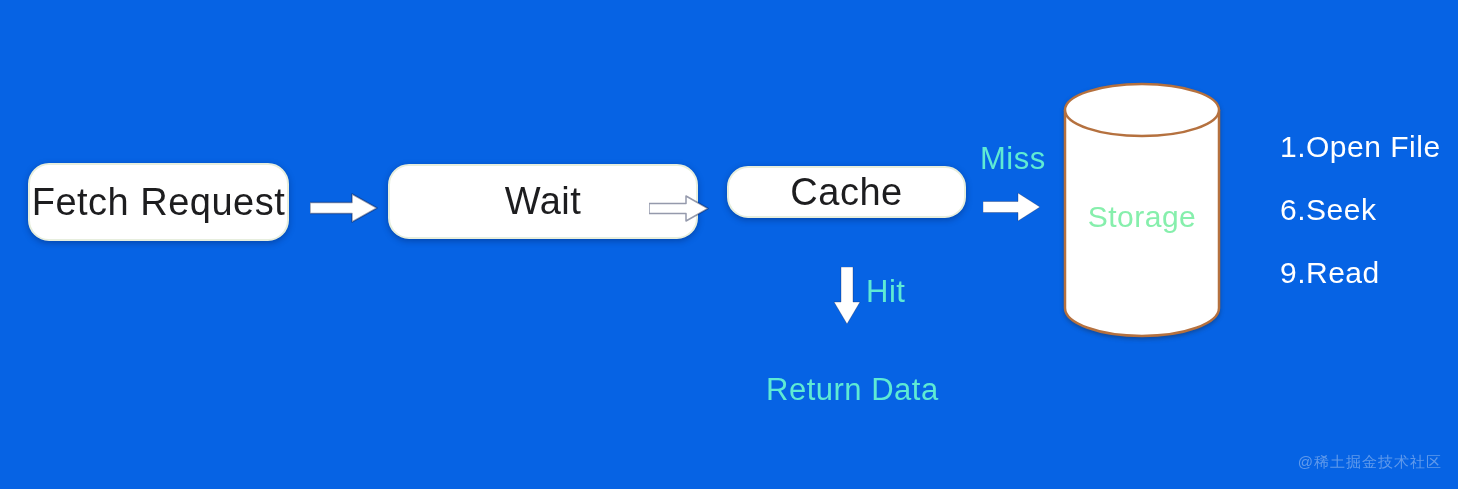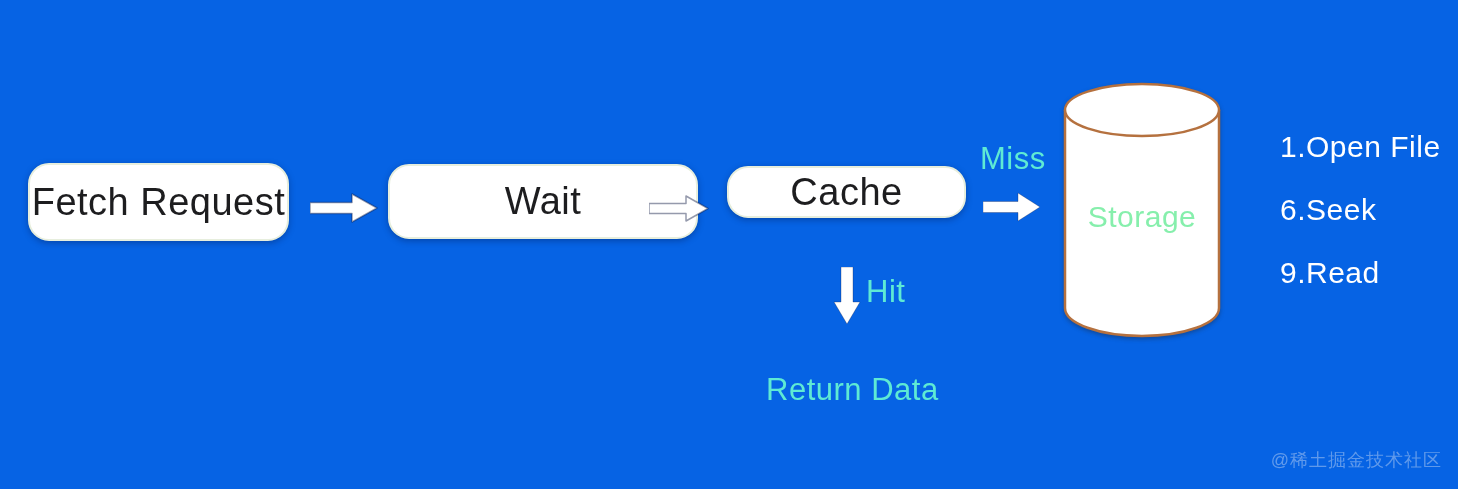--- a/index.html
+++ b/index.html
@@ -92,21 +92,21 @@
     height: 30px;
     line-height: 30px;
     margin-bottom: 33px;
     white-space: nowrap;
   }
 
   .watermark {
     position: absolute;
     right: 16px;
     bottom: 17px;
-    font-size: 18px;
+    font-size: 15px;
     color: rgba(205, 220, 245, 0.45);
     letter-spacing: 1px;
     white-space: nowrap;
   }
 </style>
 </head>
 <body>
 
 <div class="canvas">
 

